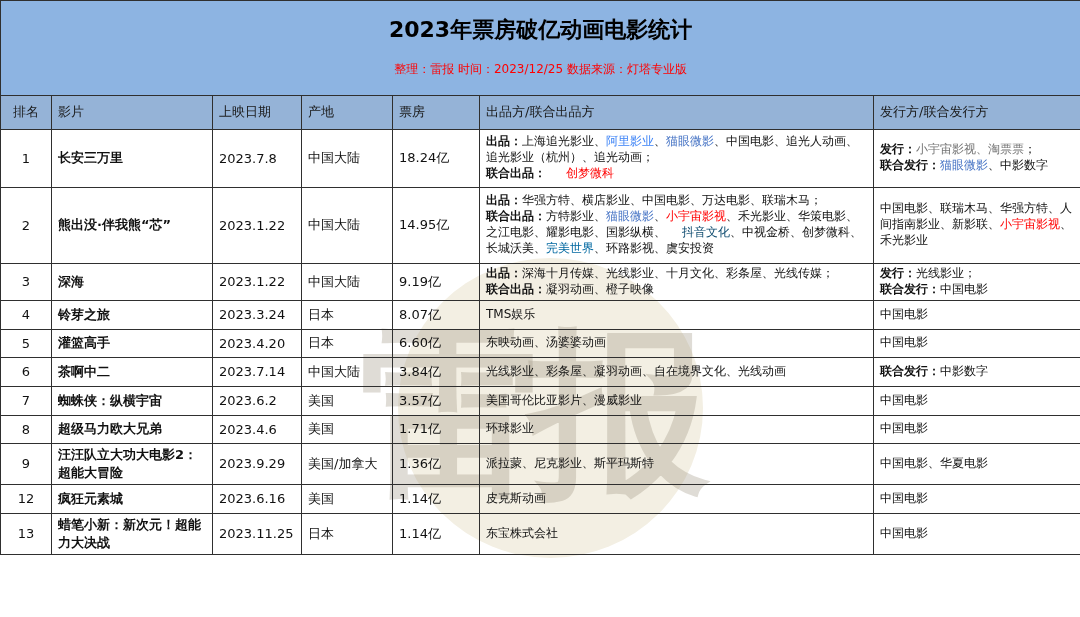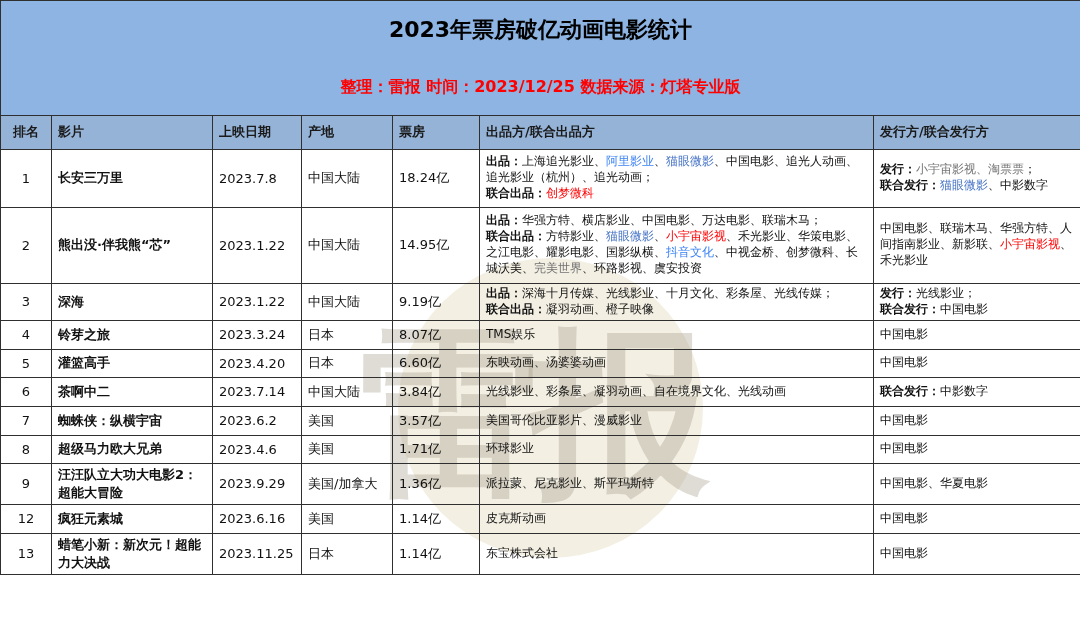--- a/index.html
+++ b/index.html
@@ -42,24 +42,24 @@
     white-space: pre-line;
     overflow: hidden;
   }
   .title-cell {
     background: var(--title_bg, #8DB4E2);
     text-align: center;
     height: 56px;
     padding: 0 0 2px;
   }
   .main-title { font-size: 22px; font-weight: bold; color: #000; line-height: 1.25; }
-  .sub-title  { font-size: 16px; font-weight: 700; color: var(--red, #FF0000); margin-top: 18px; }
+  .sub-title  { font-size: 12px; font-weight: 400; color: var(--red, #FF0000); margin-top: 2px; }
   .head-row th {
     background: var(--header_bg, #95B3D7);
-    font-weight: bold; text-align: left;
+    font-weight: normal; text-align: left;
     height: 34px; font-size: 13px; color: #1a1a1a;
   }
   .head-row th.center { text-align: center; }
   .c-rank { text-align: center; }
   .c-film { font-weight: bold; }
   .c-rich { font-size: 12px; line-height: 1.32; }
   .seg-b  { font-weight: bold; }
 </style>
 </head>
 <body>
@@ -98,32 +98,32 @@
       </tr>
     </thead>
     <tbody id="tbody">
         <tr style="height: 58px;">
           <td class="c-rank">1</td>
           <td class="c-film">长安三万里</td>
           <td class="c-plain">2023.7.8</td>
           <td class="c-plain">中国大陆</td>
           <td class="c-plain">18.24亿</td>
           <td class="c-rich"><span class="seg-b">出品：</span><span>上海追光影业、</span><span style="color: #3b82f6;">阿里影业</span><span>、</span><span style="color: rgb(68, 114, 196);">猫眼微影</span><span>、中国电影、追光人动画、追光影业（杭州）、追光动画；
-</span><span class="seg-b">联合出品：</span><span style="color: rgb(255, 0, 0);">创梦微科</span></td>
+</span><span class="seg-b">联合出品：</span><span style="color: rgb(255, 0, 0); margin-left: 20px;">创梦微科</span></td>
           <td class="c-rich"><span class="seg-b">发行：</span><span style="color: #737373;">小宇宙影视、淘票票</span><span>；
 </span><span class="seg-b">联合发行：</span><span style="color: rgb(68, 114, 196);">猫眼微影</span><span>、中影数字</span></td>
         </tr>
         <tr style="height: 76px;">
           <td class="c-rank">2</td>
           <td class="c-film">熊出没·伴我熊“芯”</td>
           <td class="c-plain">2023.1.22</td>
           <td class="c-plain">中国大陆</td>
           <td class="c-plain">14.95亿</td>
           <td class="c-rich"><span class="seg-b">出品：</span><span>华强方特、横店影业、中国电影、万达电影、联瑞木马；
-</span><span class="seg-b">联合出品：</span><span>方特影业、</span><span style="color: rgb(68, 114, 196);">猫眼微影</span><span>、</span><span style="color: rgb(255, 0, 0);">小宇宙影视</span><span>、禾光影业、华策电影、之江电影、耀影电影、国影纵横、</span><span style="color: #3b82f6;">抖音文化</span><span>、中视金桥、创梦微科、长城沃美、</span><span style="color: #737373;">完美世界</span><span>、环路影视、虞安投资</span></td>
+</span><span class="seg-b">联合出品：</span><span>方特影业、</span><span style="color: rgb(68, 114, 196);">猫眼微影</span><span>、</span><span style="color: rgb(255, 0, 0);">小宇宙影视</span><span>、禾光影业、华策电影、之江电影、耀影电影、国影纵横、</span><span style="color: #0c4a6e; margin-left: 16px;">抖音文化</span><span>、中视金桥、创梦微科、长城沃美、</span><span style="color: #0369a1;">完美世界</span><span>、环路影视、虞安投资</span></td>
           <td class="c-rich"><span>中国电影、联瑞木马、华强方特、人间指南影业、新影联、</span><span style="color: rgb(255, 0, 0);">小宇宙影视</span><span>、禾光影业</span></td>
         </tr>
         <tr style="height: 37px;">
           <td class="c-rank">3</td>
           <td class="c-film">深海</td>
           <td class="c-plain">2023.1.22</td>
           <td class="c-plain">中国大陆</td>
           <td class="c-plain">9.19亿</td>
           <td class="c-rich"><span class="seg-b">出品：</span><span>深海十月传媒、光线影业、十月文化、彩条屋、光线传媒；
 </span><span class="seg-b">联合出品：</span><span>凝羽动画、橙子映像</span></td>

